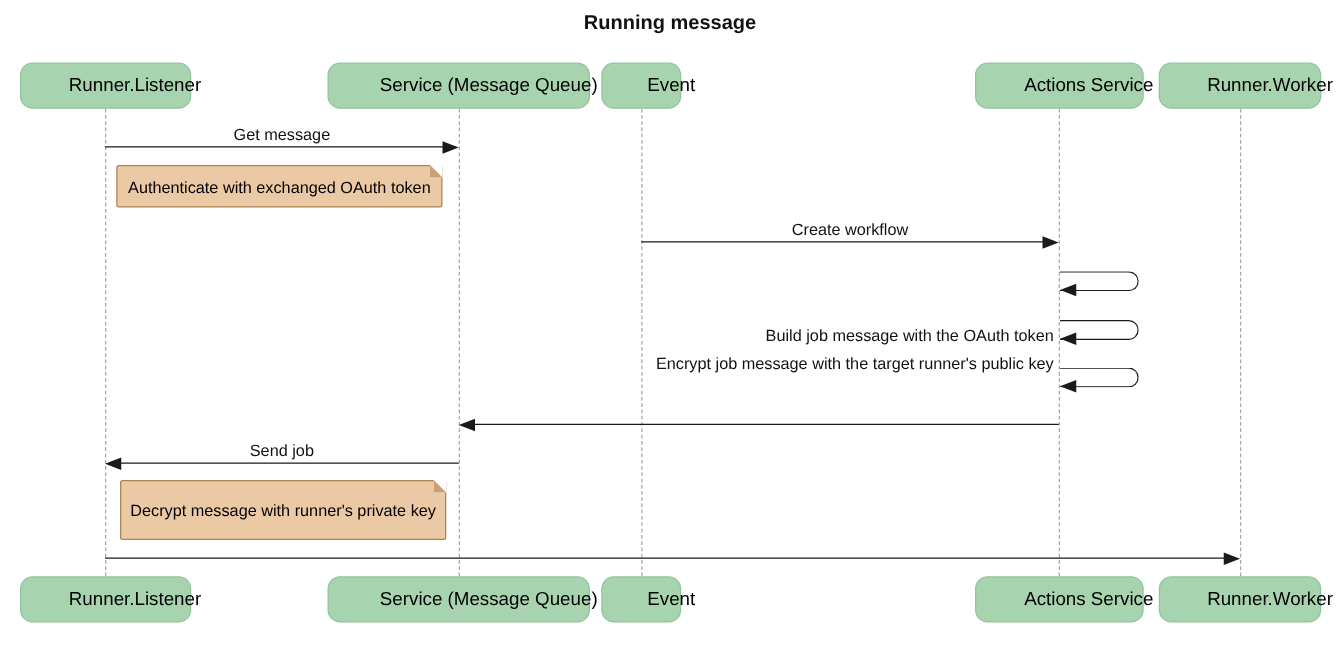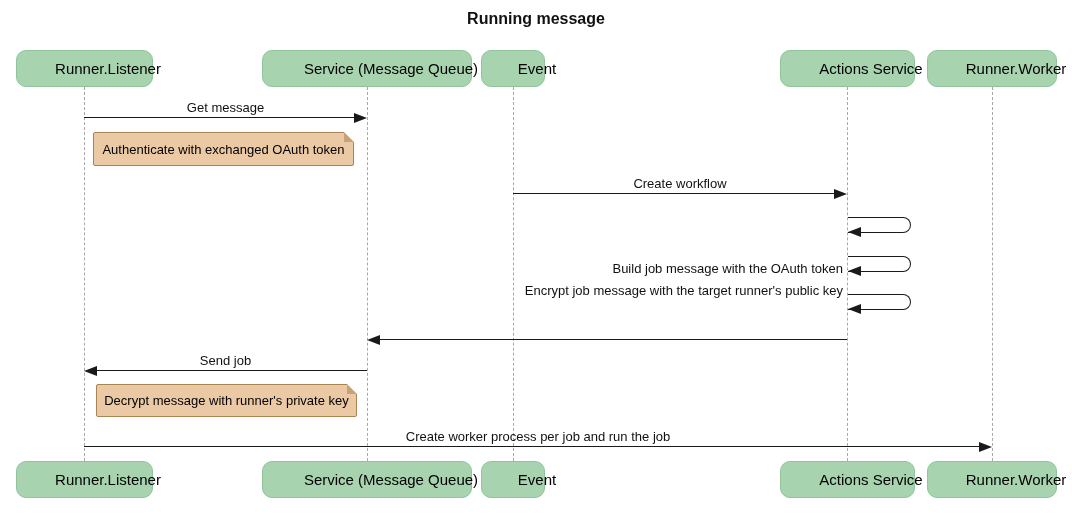--- a/index.html
+++ b/index.html
@@ -62,17 +62,16 @@
     <div class="arrowhead ah-l" style="left: 848px; top: 266px;"></div>
     <div class="self-label" style="right: 229px; top: 245px; margin-top: 16px;">Build job message with the OAuth token</div>
     <div class="self-loop" style="left: 848px; top: 294px; width: 63px; height: 16px;"></div>
     <div class="arrowhead ah-l" style="left: 848px; top: 304px;"></div>
     <div class="self-label" style="right: 229px; top: 283px;">Encrypt job message with the target runner's public key</div>
     <div class="msg-line" style="left: 367px; top: 339px; width: 469px; margin-left: 11px;"></div>
     <div class="arrowhead ah-l" style="left: 367px; top: 335px;"></div>
     <div class="msg-line" style="left: 84px; top: 370px; width: 272px; margin-left: 11px;"></div>
     <div class="arrowhead ah-l" style="left: 84px; top: 366px;"></div>
     <div class="msg-label" style="left: -24.5px; width: 500px; top: 353px;">Send job</div>
-    <div class="note" style="left: 96px; top: 384px; width: 261px; height: 33px;">Decrypt message with runner's private key<div class="note-fold"></div></div>
+    <div class="note" style="left: 96px; top: 384px; width: 261px; height: 48px;">Decrypt message with runner's private key<div class="note-fold"></div></div>
     <div class="msg-line" style="left: 84px; top: 446px; width: 897px; margin-left: 0px;"></div>
     <div class="arrowhead ah-r" style="left: 979px; top: 442px;"></div>
-    <div class="msg-label" style="left: 288px; width: 500px; top: 429px;">Create worker process per job and run the job</div>
   </div>
 
 </body></html>

